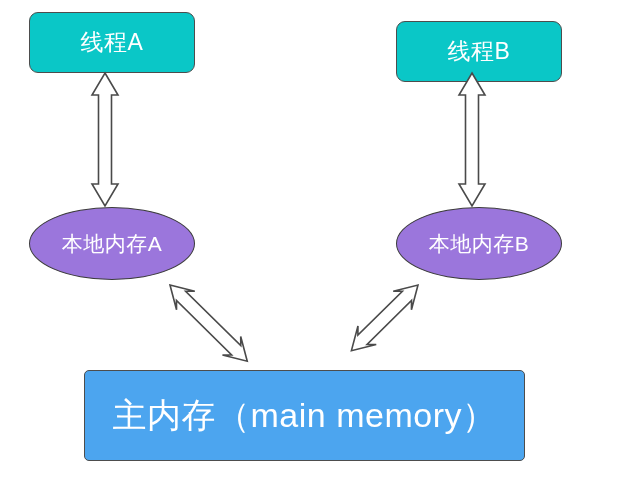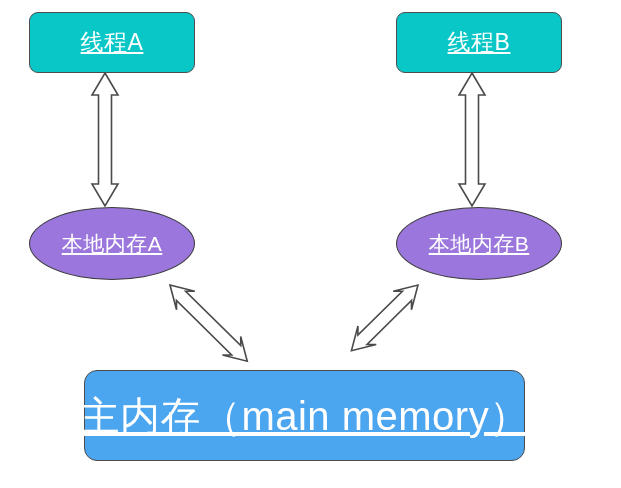--- a/index.html
+++ b/index.html
@@ -21,58 +21,57 @@
     position: absolute;
     display: flex;
     align-items: center;
     justify-content: center;
     box-sizing: border-box;
     color: #ffffff;
     text-align: center;
     line-height: 1.1;
     white-space: nowrap;
     user-select: none;
-    text-decoration: underline;
   }
   
   .thread-box {
     width: 166px;
     height: 61px;
     border-radius: 9px;
     background: #0ac7c7;
     border: 1.6px solid #4d4d4d;
     font-size: 23px;
     letter-spacing: 0.5px;
   }
   #thread-a-node { left: 29px;  top: 12px; }
-  #thread-b-node { left: 396px; top: 12px; }
+  #thread-b-node { left: 396px; top: 21px; }
 
   
   .memory-ellipse {
     width: 166px;
     height: 73px;
     border-radius: 50%;
     background: #9b76dc;
     border: 1.6px solid #3d3d3d;
     font-size: 21px;
     letter-spacing: 0.5px;
   }
   #local-memory-a-node { left: 29px;  top: 207px; }
   #local-memory-b-node { left: 396px; top: 207px; }
 
   
   #main-memory-node {
     left: 84px;
     top: 370px;
     width: 441px;
     height: 91px;
-    border-radius: 13px;
+    border-radius: 5px;
     background: #4ca5ef;
     border: 1.6px solid #4d4d4d;
-    font-size: 40px;
+    font-size: 34px;
     letter-spacing: 0.5px;
   }
 
   
   #arrows-layer {
     position: absolute;
     left: 0;
     top: 0;
     width: 621px;
     height: 488px;

